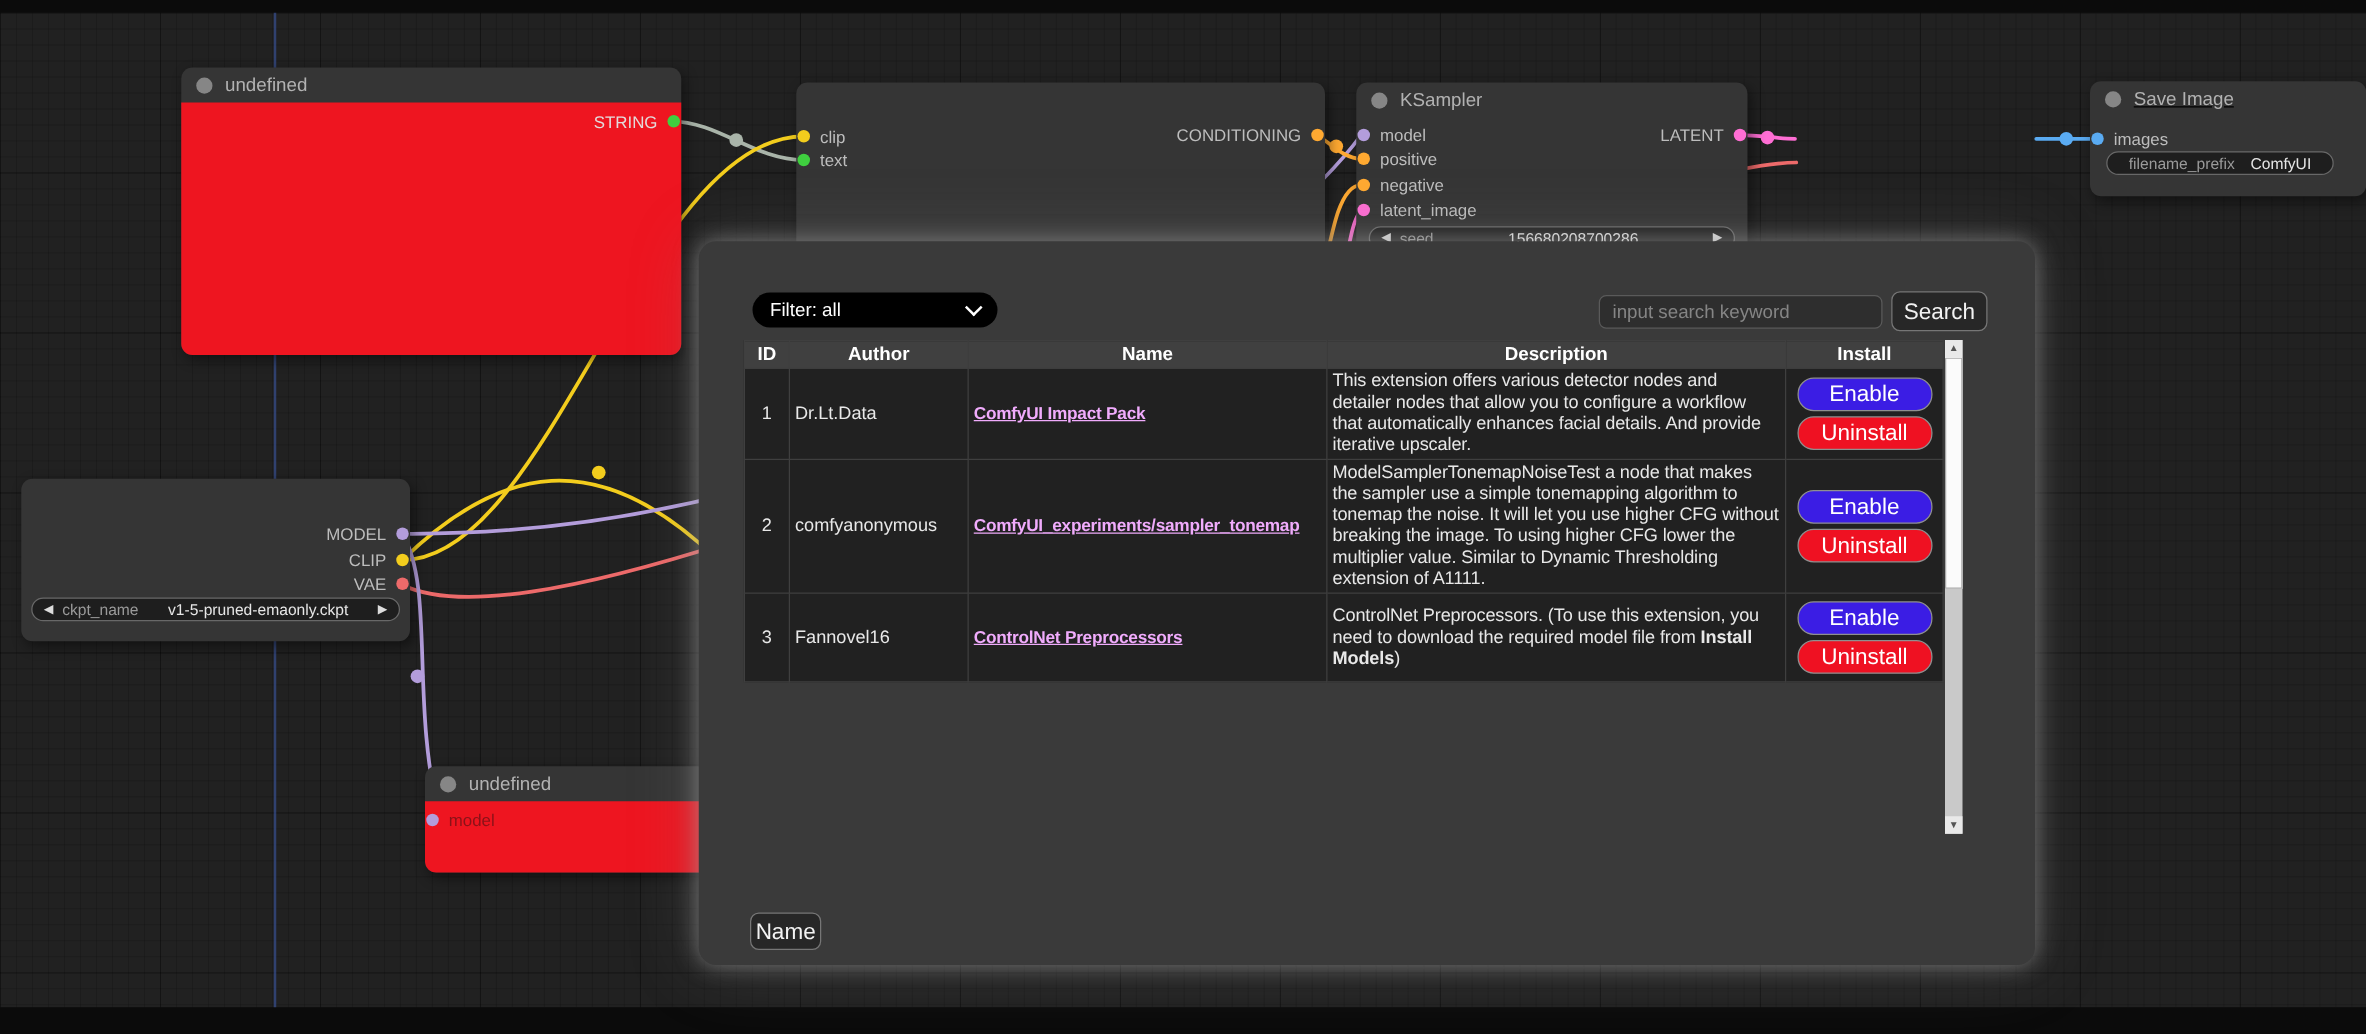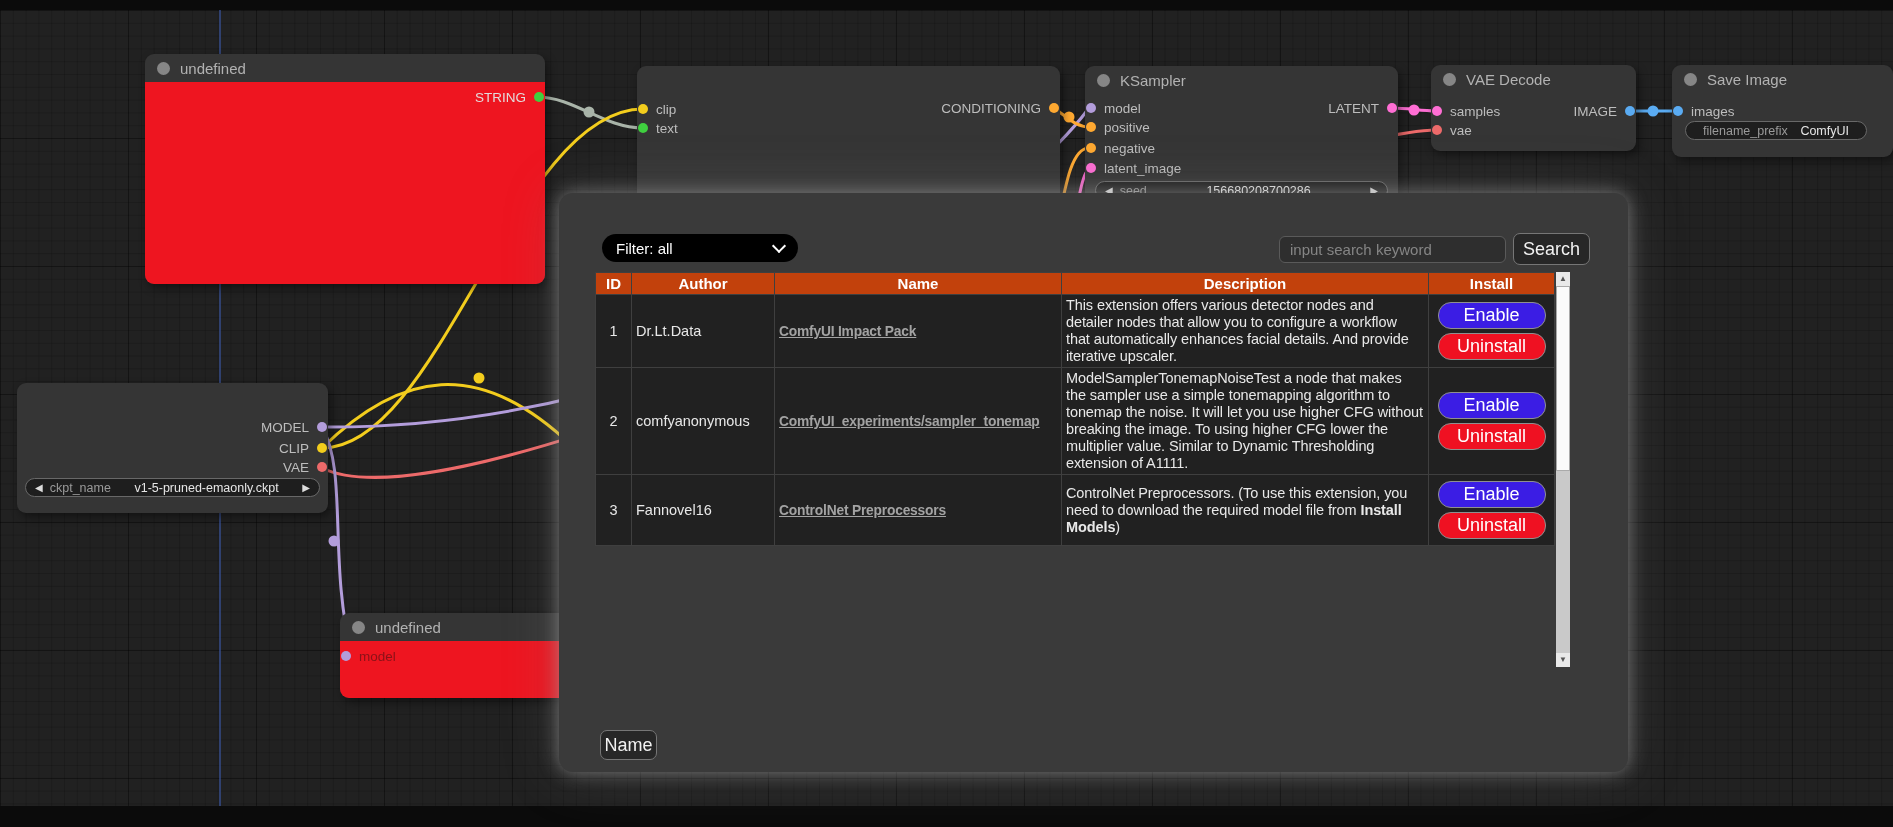--- a/index.html
+++ b/index.html
@@ -58,28 +58,28 @@
   .search-input::placeholder{color:#858585;}
   .dlg-btn{position:absolute;background:#272727;border:1px solid #767676;border-radius:7px;
     color:#f2f2f2;font-size:18px;display:flex;align-items:center;justify-content:center;
     cursor:pointer;box-sizing:border-box;}
   #search-button{left:954px;top:40px;width:77px;height:32px;}
   #close-button{left:41px;top:537px;width:57px;height:30px;}
 
   
   #ext-table{position:absolute;left:36px;top:79px;width:959px;border-collapse:collapse;
     table-layout:fixed;background:#212121;}
-  #ext-table th{background:#c2410c;color:#fff;font-size:15px;font-weight:bold;height:21px;
+  #ext-table th{background:#404040;color:#fff;font-size:15px;font-weight:bold;height:21px;
     border:1px solid #3f3f3f;padding:0;}
   #ext-table td{border:1px solid #3f3f3f;vertical-align:middle;color:#e8e8e8;font-size:14.5px;
     padding:2px 4px;box-sizing:border-box;}
   td.c-id{text-align:center;}
   td.c-author{padding-left:8px;}
   td.c-name{padding-left:7px;white-space:nowrap;overflow:hidden;}
-  td.c-name a{color:#a3a3a3;font-weight:bold;font-size:13.8px;letter-spacing:-.2px;
+  td.c-name a{color:#f0abfc;font-weight:bold;font-size:13.8px;letter-spacing:-.2px;
     margin-top:30px;}
   td.c-desc{font-size:13.5px;line-height:17px;color:#f0f0f0;letter-spacing:-.1px;
     vertical-align:top;padding:2px 5px;}
   .ibtn{display:block;width:108px;height:27px;margin:4px auto;border-radius:13px;
     border:1px solid #8f8f8f;color:#fff;font-size:18px;line-height:25px;text-align:center;
     cursor:pointer;box-sizing:border-box;padding:0;font-family:"Liberation Sans",sans-serif;}
   .ibtn.enable{background:#3b1de4;}
   .ibtn.uninstall{background:#ef1122;}
 
   
@@ -180,40 +180,22 @@
       <span>LATENT</span>
     </div>
     <div class="widget" style="left:10px;right:10px;top:115px;">
       <span class="warrow">◀</span>
       <span class="wlabel">seed</span>
       <span class="wvalue">156680208700286</span>
       <span class="warrow">▶</span>
     </div>
   </div>
 
-  <div class="node" style="left:1431px;top:65px;width:205px;height:86px;">
-    <div class="node-title">
-      <span class="tdot"></span>
-      <span>VAE Decode</span>
-    </div>
-    <div class="slot in" style="top:37px;">
-      <span class="sdot" style="background:#ff6ed4;"></span>
-      <span>samples</span>
-    </div>
-    <div class="slot in" style="top:56px;">
-      <span class="sdot" style="background:#ed6a6a;"></span>
-      <span>vae</span>
-    </div>
-    <div class="slot out" style="top:37px;">
-      <span class="sdot" style="background:#5aabf2;"></span>
-      <span>IMAGE</span>
-    </div>
-  </div>
-
-  <div class="node" style="left:1672px;top:65px;width:221px;height:92px;">
+
+  <div class="node" style="left:1672px;top:65px;width:221px;height:92px;text-decoration:underline;">
     <div class="node-title">
       <span class="tdot"></span>
       <span>Save Image</span>
     </div>
     <div class="slot in" style="top:37px;">
       <span class="sdot" style="background:#5aabf2;"></span>
       <span>images</span>
     </div>
     <div class="widget text-widget" style="left:13px;width:182px;top:56px;">
       <span>filename_prefix</span>

